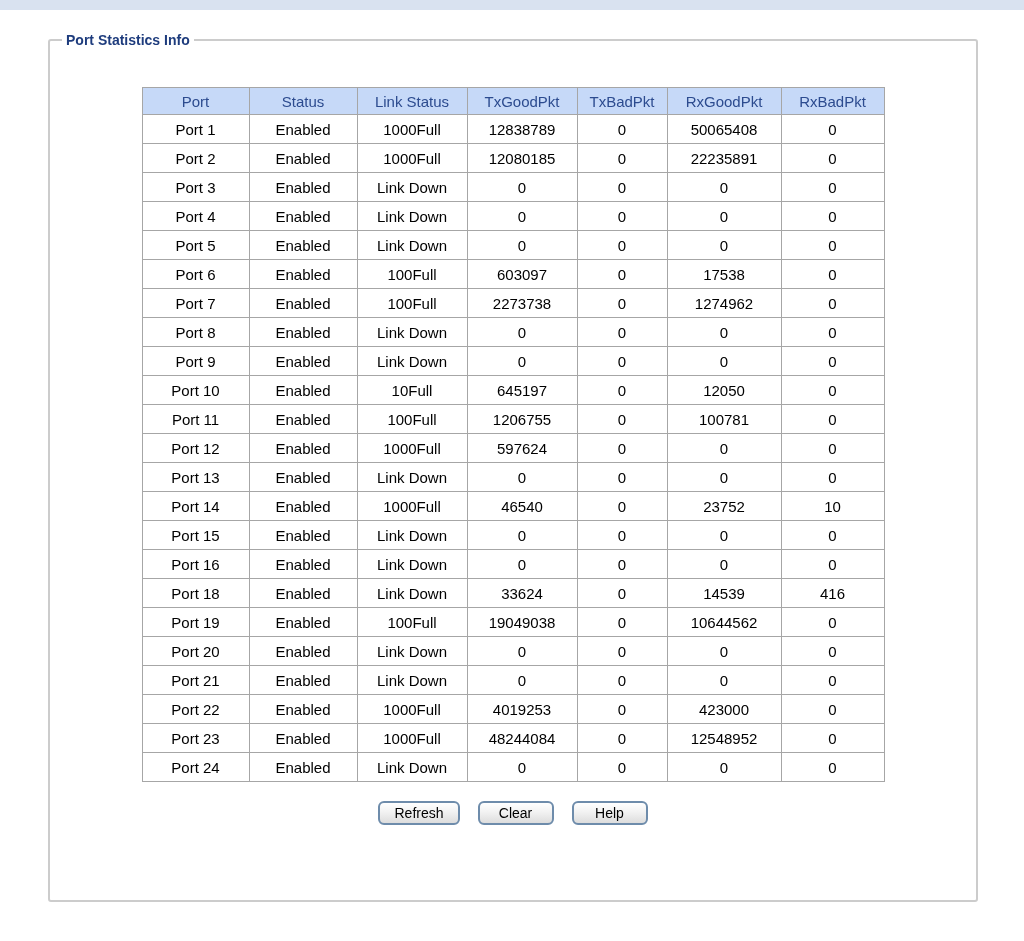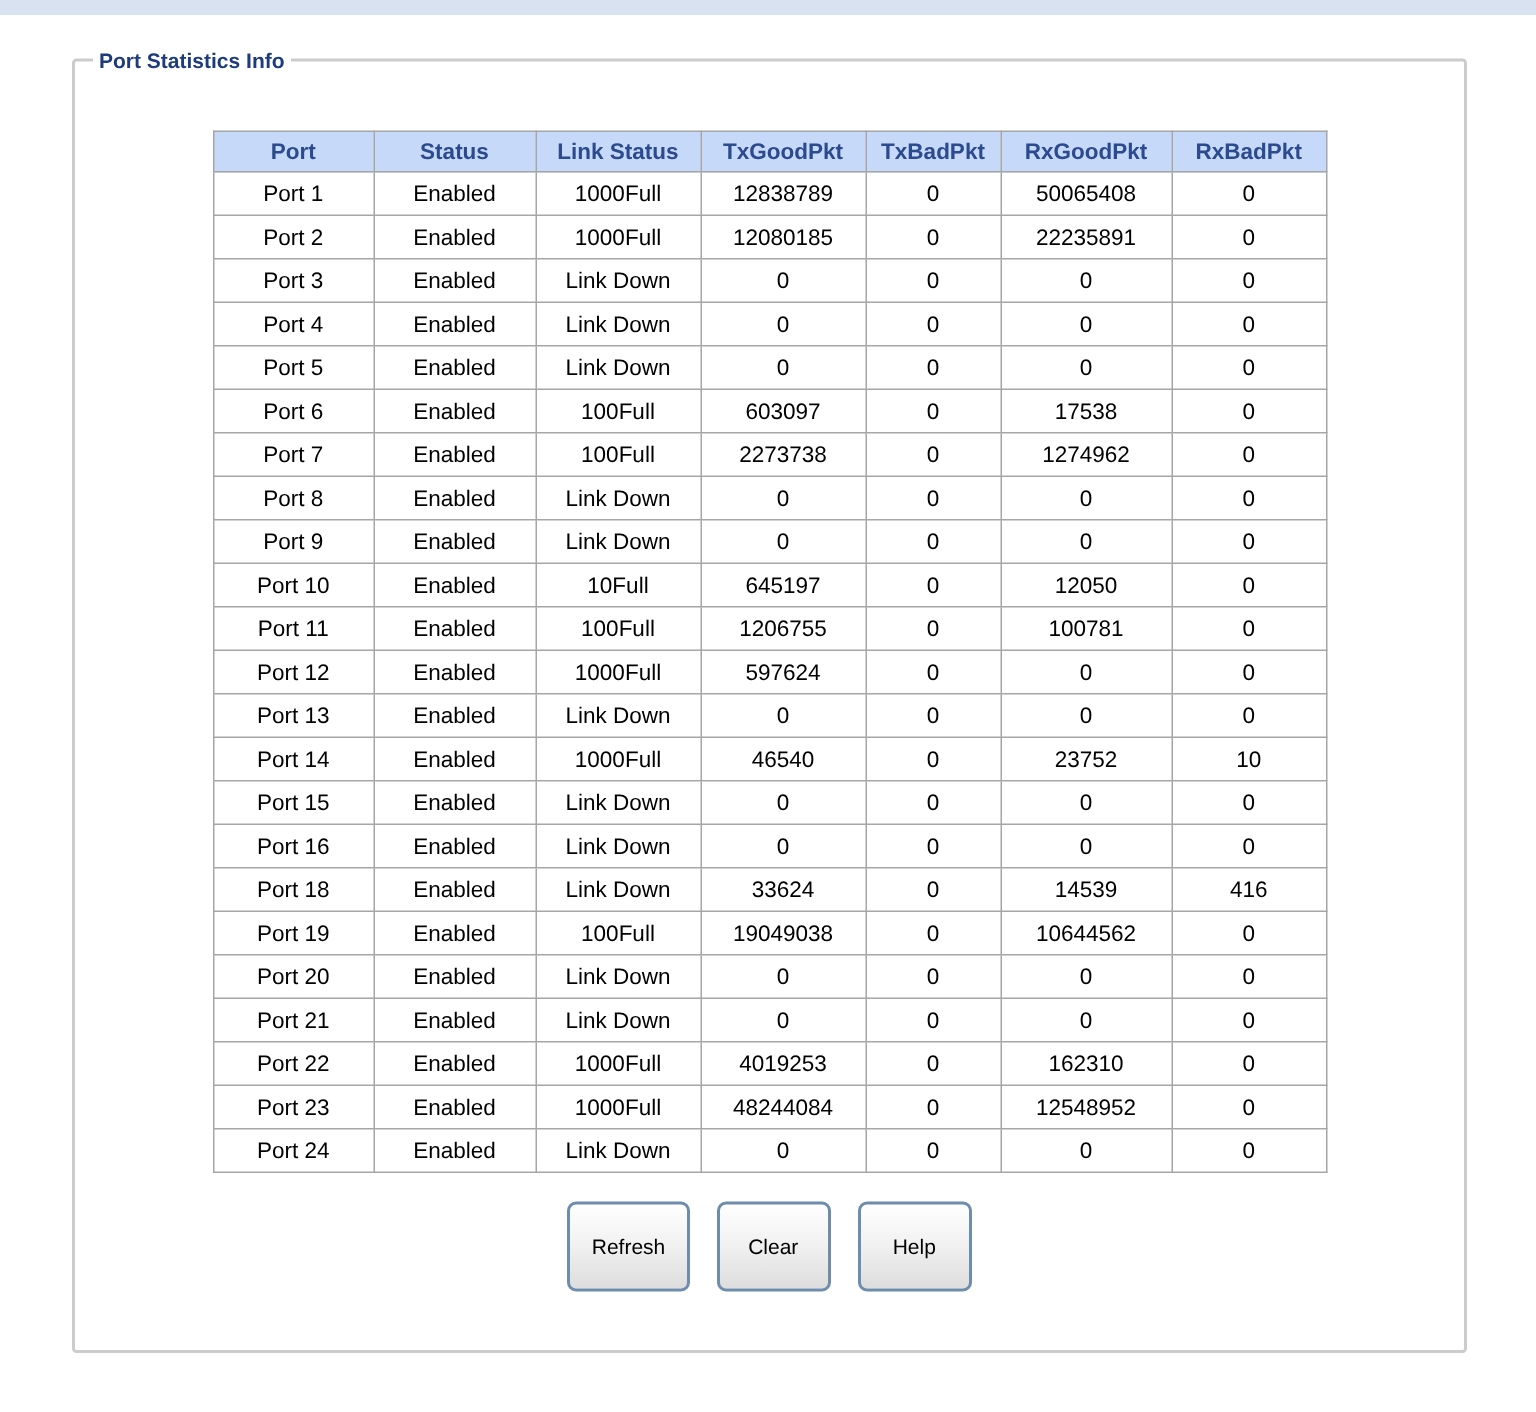--- a/index.html
+++ b/index.html
@@ -35,21 +35,21 @@
   }
   table.stats th, table.stats td {
     border: 1px solid #a6a6a6;
     text-align: center;
     vertical-align: middle;
     white-space: nowrap;
   }
   table.stats th {
     background: #c6d9f8;
     color: #2c4b8f;
-    font-weight: bold;
+    font-weight: normal;
     font-size: 15px;
     height: 27px;
   }
   table.stats td {
     color: #000000;
     font-size: 15px;
     height: 29px;
   }
   table.stats th:nth-child(1) { width: 107px; }
   table.stats th:nth-child(2) { width: 108px; }
@@ -61,21 +61,21 @@
   .button-row {
     display: flex;
     justify-content: center;
     gap: 18px;
     margin-top: 19px;
   }
   .btn {
     font-family: "Liberation Sans", sans-serif;
     font-size: 14px;
     color: #000000;
-    padding: 20px 14px;
+    padding: 2px 14px;
     min-width: 76px;
     border: 2px solid #6e8cab;
     border-radius: 6px;
     background: linear-gradient(to bottom, #ffffff 0%, #f2f2f2 45%, #dddddd 100%);
     cursor: pointer;
   }
 </style>
 </head>
 <body>
 
@@ -276,21 +276,21 @@
           <td>0</td>
           <td>0</td>
           <td>0</td>
         </tr>
         <tr>
           <td>Port 22</td>
           <td>Enabled</td>
           <td>1000Full</td>
           <td>4019253</td>
           <td>0</td>
-          <td>162310</td>
+          <td>423000</td>
           <td>0</td>
         </tr>
         <tr>
           <td>Port 23</td>
           <td>Enabled</td>
           <td>1000Full</td>
           <td>48244084</td>
           <td>0</td>
           <td>12548952</td>
           <td>0</td>

